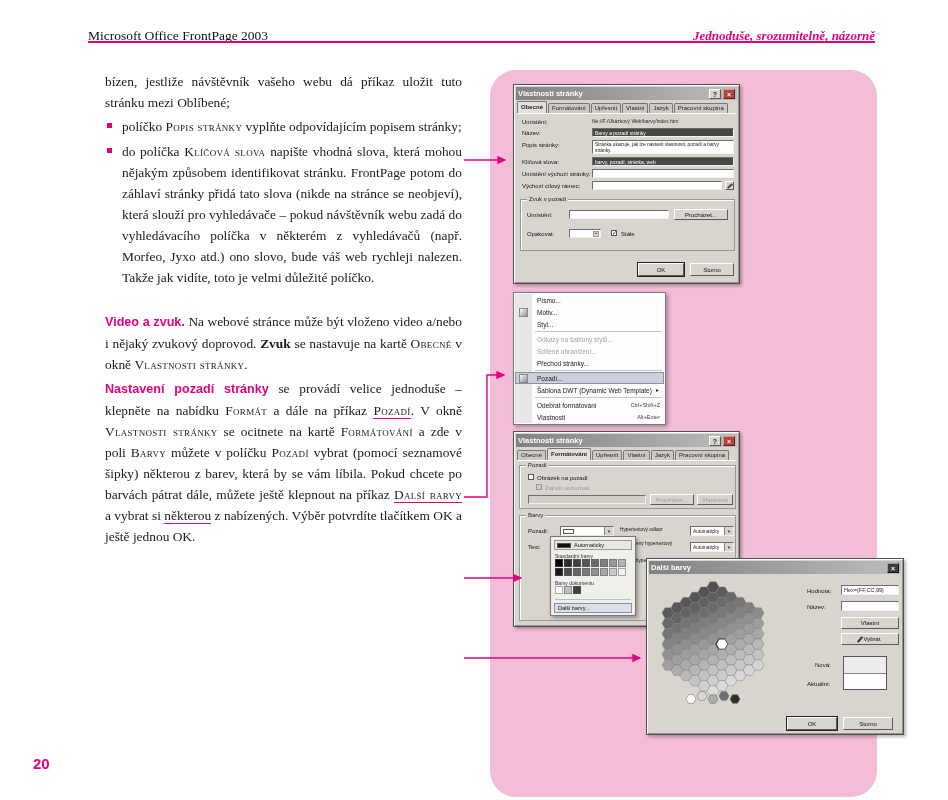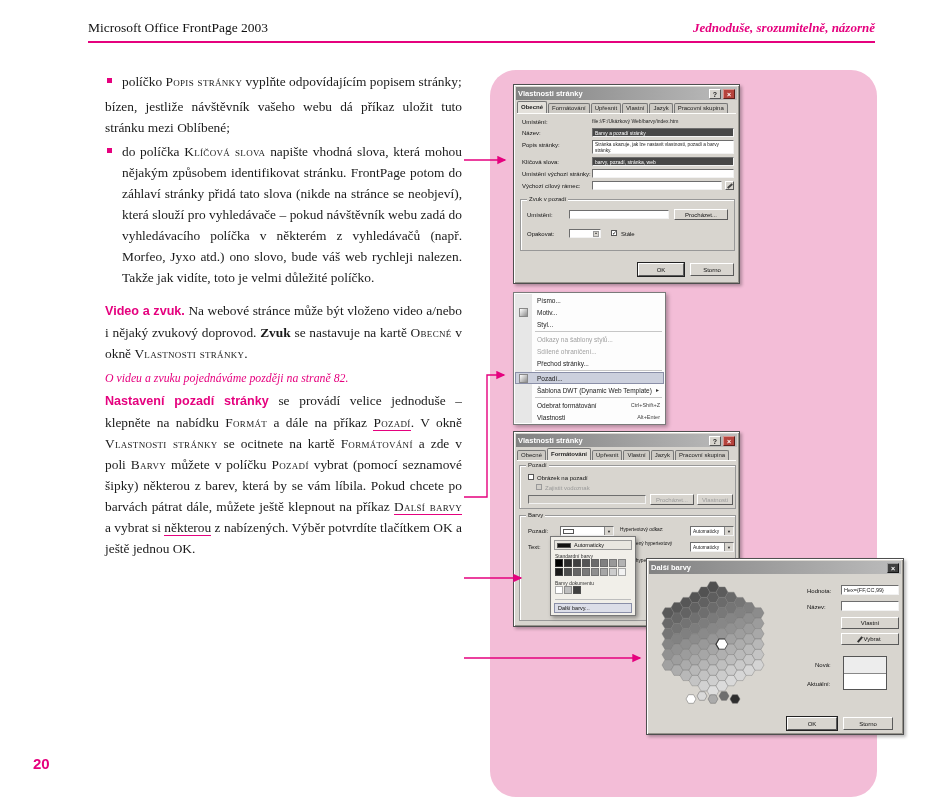--- a/index.html
+++ b/index.html
@@ -5,32 +5,32 @@
   :root{
     --pink:#e5017e;
     --panel:#f3bdd7;
     --wingray:#d8d5cf;
   }
   *{margin:0;padding:0;box-sizing:border-box;}
   html,body{width:948px;height:800px;background:#fff;overflow:hidden;}
   body{position:relative;font-family:"Liberation Serif",serif;color:#1a1a1a;}
 
   
-  .header{position:absolute;left:88px;top:20px;width:787px;display:flex;justify-content:space-between;align-items:flex-start;}
+  .header{position:absolute;left:88px;top:28px;width:787px;display:flex;justify-content:space-between;align-items:flex-start;}
   .book-title{font-size:13.5px;color:#111;}
   .slogan{font-size:13px;font-style:italic;font-weight:bold;color:var(--pink);}
   .header-rule{position:absolute;left:88px;top:41px;width:787px;height:2px;background:var(--pink);}
 
   .pageno{position:absolute;left:33px;top:755px;font-family:"Liberation Sans",sans-serif;font-weight:bold;font-size:15px;color:var(--pink);}
 
   
   #text-column{position:absolute;left:105px;top:71px;width:357px;font-size:13.4px;line-height:21px;}
   .blk{margin-bottom:3px;}
   .blk.p{text-align:justify;}
-  .blk.gap{margin-top:12px;}
+  .blk.gap{margin-top:23px;}
   .blk.bullet{position:relative;padding-left:17px;text-align:justify;margin-bottom:4px;}
   .blk.bullet::before{content:"";position:absolute;left:2px;top:7px;width:5px;height:5px;background:var(--pink);}
   .blk.note{color:var(--pink);font-style:italic;font-size:11.8px;line-height:15px;margin:7px 0 4px;}
   .blk.h2{font-family:"Liberation Sans",sans-serif;font-weight:bold;color:var(--pink);font-size:13.5px;margin:13px 0 6px;}
   .sc{font-variant:small-caps;letter-spacing:.3px;}
   .ul{border-bottom:1.4px solid var(--pink);}
   .pink-bold{color:var(--pink);font-weight:bold;font-family:"Liberation Sans",sans-serif;font-size:12.6px;}
   .bold{font-weight:bold;}
 
   
@@ -111,25 +111,24 @@
 </head>
 <body>
 
 <div class="header">
   <span class="book-title">Microsoft Office FrontPage 2003</span>
   <span class="slogan">Jednoduše, srozumitelně, názorně</span>
 </div>
 <div class="header-rule"></div>
 
 <div id="text-column">
+    <div class="blk p"><span>bízen, jestliže návštěvník vašeho webu dá příkaz uložit tuto stránku mezi Oblíbené;</span></div>
     <div class="blk bullet"><span>políčko </span><span class="sc">Popis stránky</span><span> vyplňte odpovídajícím popisem stránky;</span></div>
-    <div class="blk p"><span>bízen, jestliže návštěvník vašeho webu dá příkaz uložit tuto stránku mezi Oblíbené;</span></div>
     <div class="blk bullet"><span>do políčka </span><span class="sc">Klíčová slova</span><span> napište vhodná slova, která mohou nějakým způsobem identifikovat stránku. FrontPage potom do záhlaví stránky přidá tato slova (nikde na stránce se neobjeví), která slouží pro vyhledávače – pokud návštěvník webu zadá do vyhledávacího políčka v některém z vyhledávačů (např. Morfeo, Jyxo atd.) ono slovo, bude váš web rychleji nalezen. Takže jak vidíte, toto je velmi důležité políčko.</span></div>
     <div class="blk p gap"><span class="pink-bold">Video a zvuk.</span><span> Na webové stránce může být vloženo video a/nebo i nějaký zvukový doprovod. </span><span class="bold">Zvuk</span><span> se nastavuje na kartě </span><span class="sc">Obecné</span><span> v okně </span><span class="sc">Vlastnosti stránky</span><span>.</span></div>
-    <div class="blk note"><span>O videu a zvuku pojednáváme později na straně 82.</span></div>
     <div class="blk p"><span class="pink-bold">Nastavení pozadí stránky</span><span> se provádí velice jednoduše – klepněte na nabídku </span><span class="sc">Formát</span><span> a dále na příkaz </span><span class="sc ul">Pozadí</span><span>. V okně </span><span class="sc">Vlastnosti stránky</span><span> se ocitnete na kartě </span><span class="sc">Formátování</span><span> a zde v poli </span><span class="sc">Barvy</span><span> můžete v políčku </span><span class="sc">Pozadí</span><span> vybrat (pomocí seznamové šipky) některou z barev, která by se vám líbila. Pokud chcete po barvách pátrat dále, můžete ještě klepnout na příkaz </span><span class="sc ul">Další barvy</span><span> a vybrat si </span><span class="ul">některou</span><span> z nabízených. Výběr potvrdíte tlačítkem OK a ještě jednou OK.</span></div>
   </div>
 
 <div class="pageno">20</div>
 
 <div class="pink-panel"></div>
 
 <div class="win" id="dlg-general" style="left:513px;top:84px;width:227px;height:200px;">
   <div class="titlebar">
     <span class="tb-title">Vlastnosti stránky</span>

